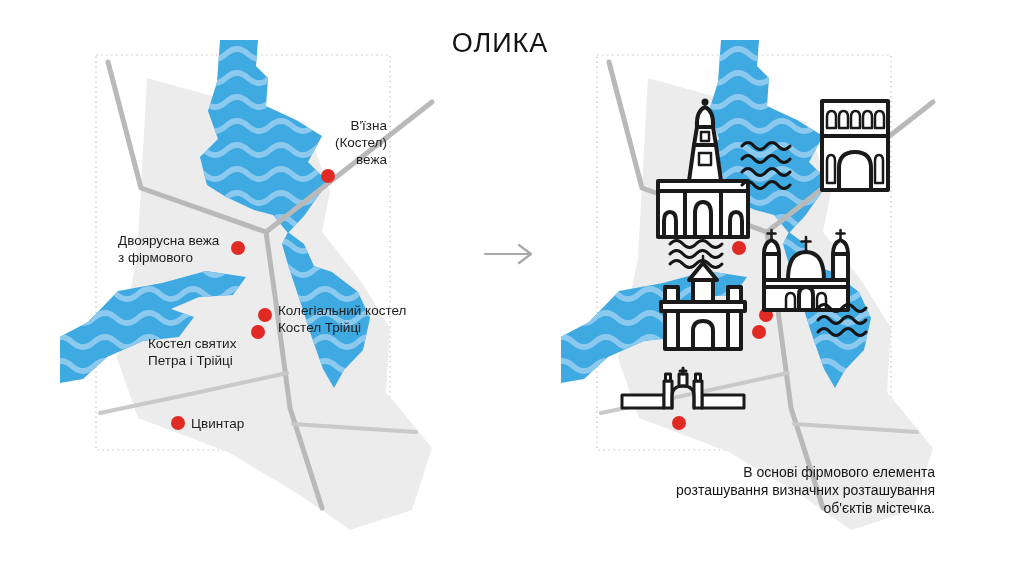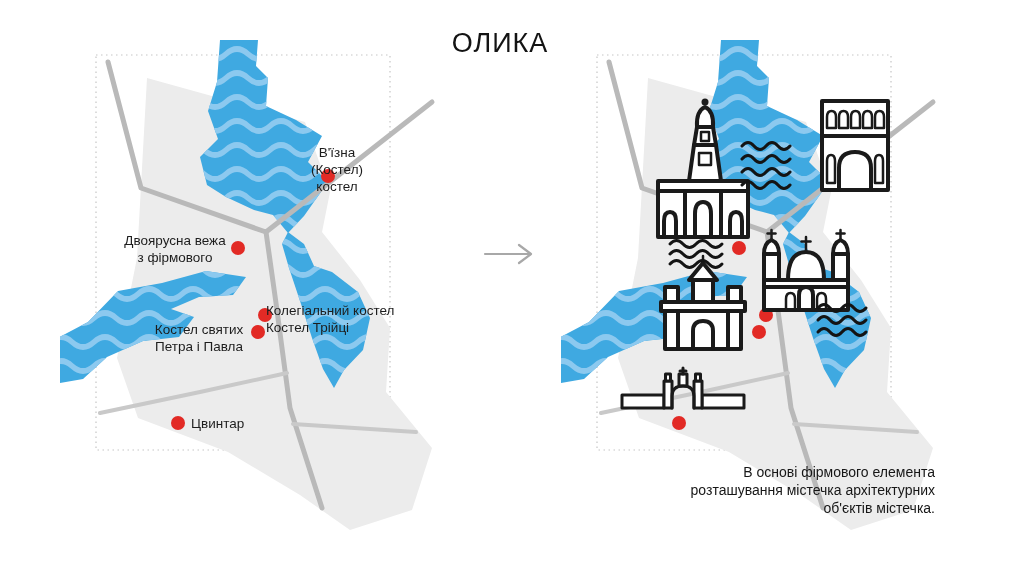--- a/index.html
+++ b/index.html
@@ -6,22 +6,22 @@
   .canvas{
     position:relative;width:1024px;height:576px;background:#ffffff;overflow:hidden;
     font-family:"Liberation Sans","DejaVu Sans",sans-serif;
   }
   .page-title{
     position:absolute;left:410px;top:28px;width:180px;text-align:center;
     font-size:27px;letter-spacing:1px;color:#131313;font-weight:400;
   }
   .map-svg{position:absolute;top:40px;}
   .lbl{position:absolute;font-size:13.5px;line-height:17px;color:#1d1d1d;}
-  .lbl.center{text-align:center;margin-top:27px;}
-  .lbl.right{text-align:center;}
+  .lbl.center{text-align:right;}
+  .lbl.right{text-align:left;}
   .caption{
     position:absolute;left:573px;top:463px;width:362px;text-align:right;
     font-size:14px;line-height:18px;color:#161616;
   }
   
   .dotted{fill:none;stroke:#c5c5c5;stroke-width:1.2;stroke-dasharray:1.5 3.5;}
   .city{fill:#ECECEC;}
   .river path{fill:#3FA9E1;}
   .stripes path{stroke:#8CC9EF;stroke-width:5.5;fill:none;}
   .rd{stroke:#B9B9B9;stroke-width:5;fill:none;stroke-linejoin:round;stroke-linecap:round;}
@@ -92,33 +92,33 @@
 
   <div class="page-title">ОЛИКА</div>
 
   <svg class="map-svg" style="left:60px" width="410" height="500" viewBox="0 0 410 500">
     <use href="#basemap" xlink:href="#basemap"></use>
   </svg>
 
   <div class="lbl center" style="left:287px;top:117px;width:100px">
     <div>В'їзна</div>
     <div>(Костел)</div>
-    <div>костел</div>
+    <div>вежа</div>
   </div>
   <div class="lbl right" style="left:118px;top:232px;width:114px">
     <div>Двоярусна вежа</div>
     <div>з фірмового</div>
   </div>
-  <div class="lbl" style="left:266px;top:302px;width:150px">
+  <div class="lbl" style="left:278px;top:302px;width:150px">
     <div>Колегіальний костел</div>
     <div>Костел Трійці</div>
   </div>
-  <div class="lbl right" style="left:148px;top:321px;width:102px">
+  <div class="lbl right" style="left:148px;top:335px;width:102px">
     <div>Костел святих</div>
-    <div>Петра і Павла</div>
+    <div>Петра і Трійці</div>
   </div>
   <div class="lbl" style="left:191px;top:415px;width:80px">
     <div>Цвинтар</div>
   </div>
 
   <svg class="arrow-svg" width="60" height="26">
     <path d="M2,13 L46,13"></path>
     <path d="M36,4 L48,13 L36,22"></path>
   </svg>
 
@@ -209,17 +209,17 @@
     </g>
     <g class="waves">
       <path d="M257,268 q6,-7 12,0 t12,0 t12,0 t12,0"></path>
       <path d="M257,280 q6,-7 12,0 t12,0 t12,0 t12,0"></path>
       <path d="M257,292 q6,-7 12,0 t12,0 t12,0 t12,0"></path>
     </g>
   </svg>
 
   <div class="caption">
     <div>В основі фірмового елемента</div>
-    <div>розташування містечка архітектурних</div>
+    <div>розташування визначних розташування</div>
     <div>об'єктів містечка.</div>
   </div>
 
 </div>
 
 </body></html>

